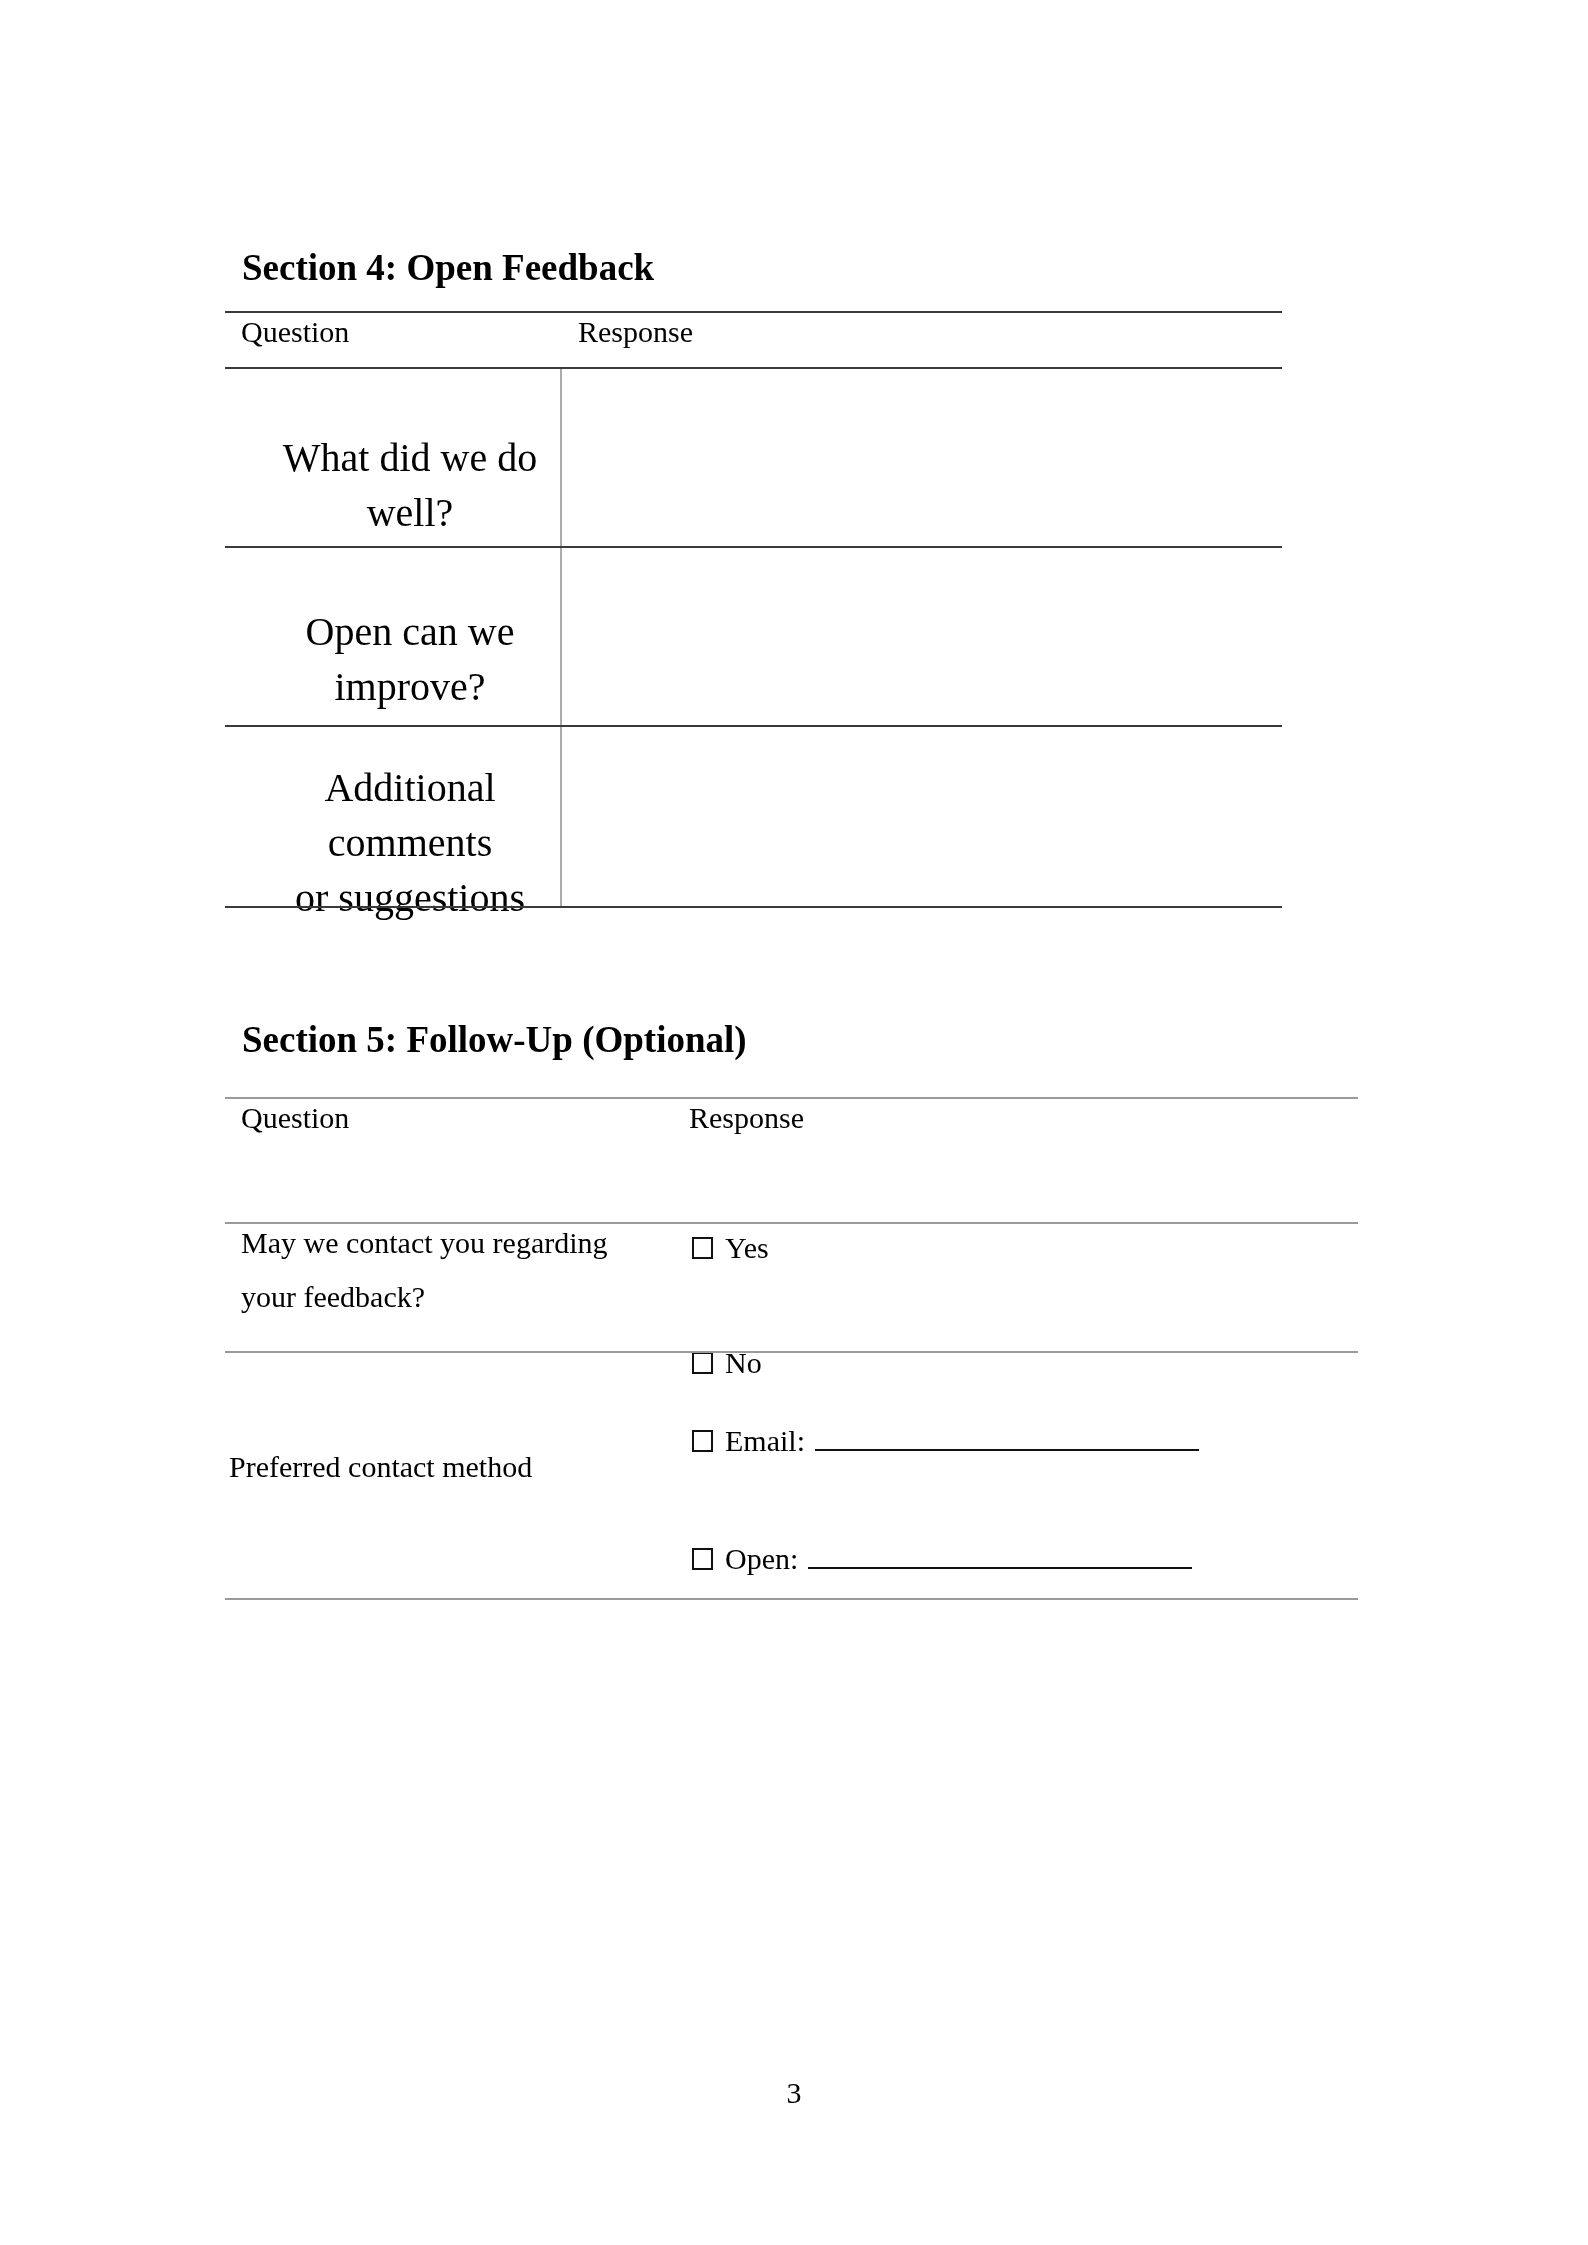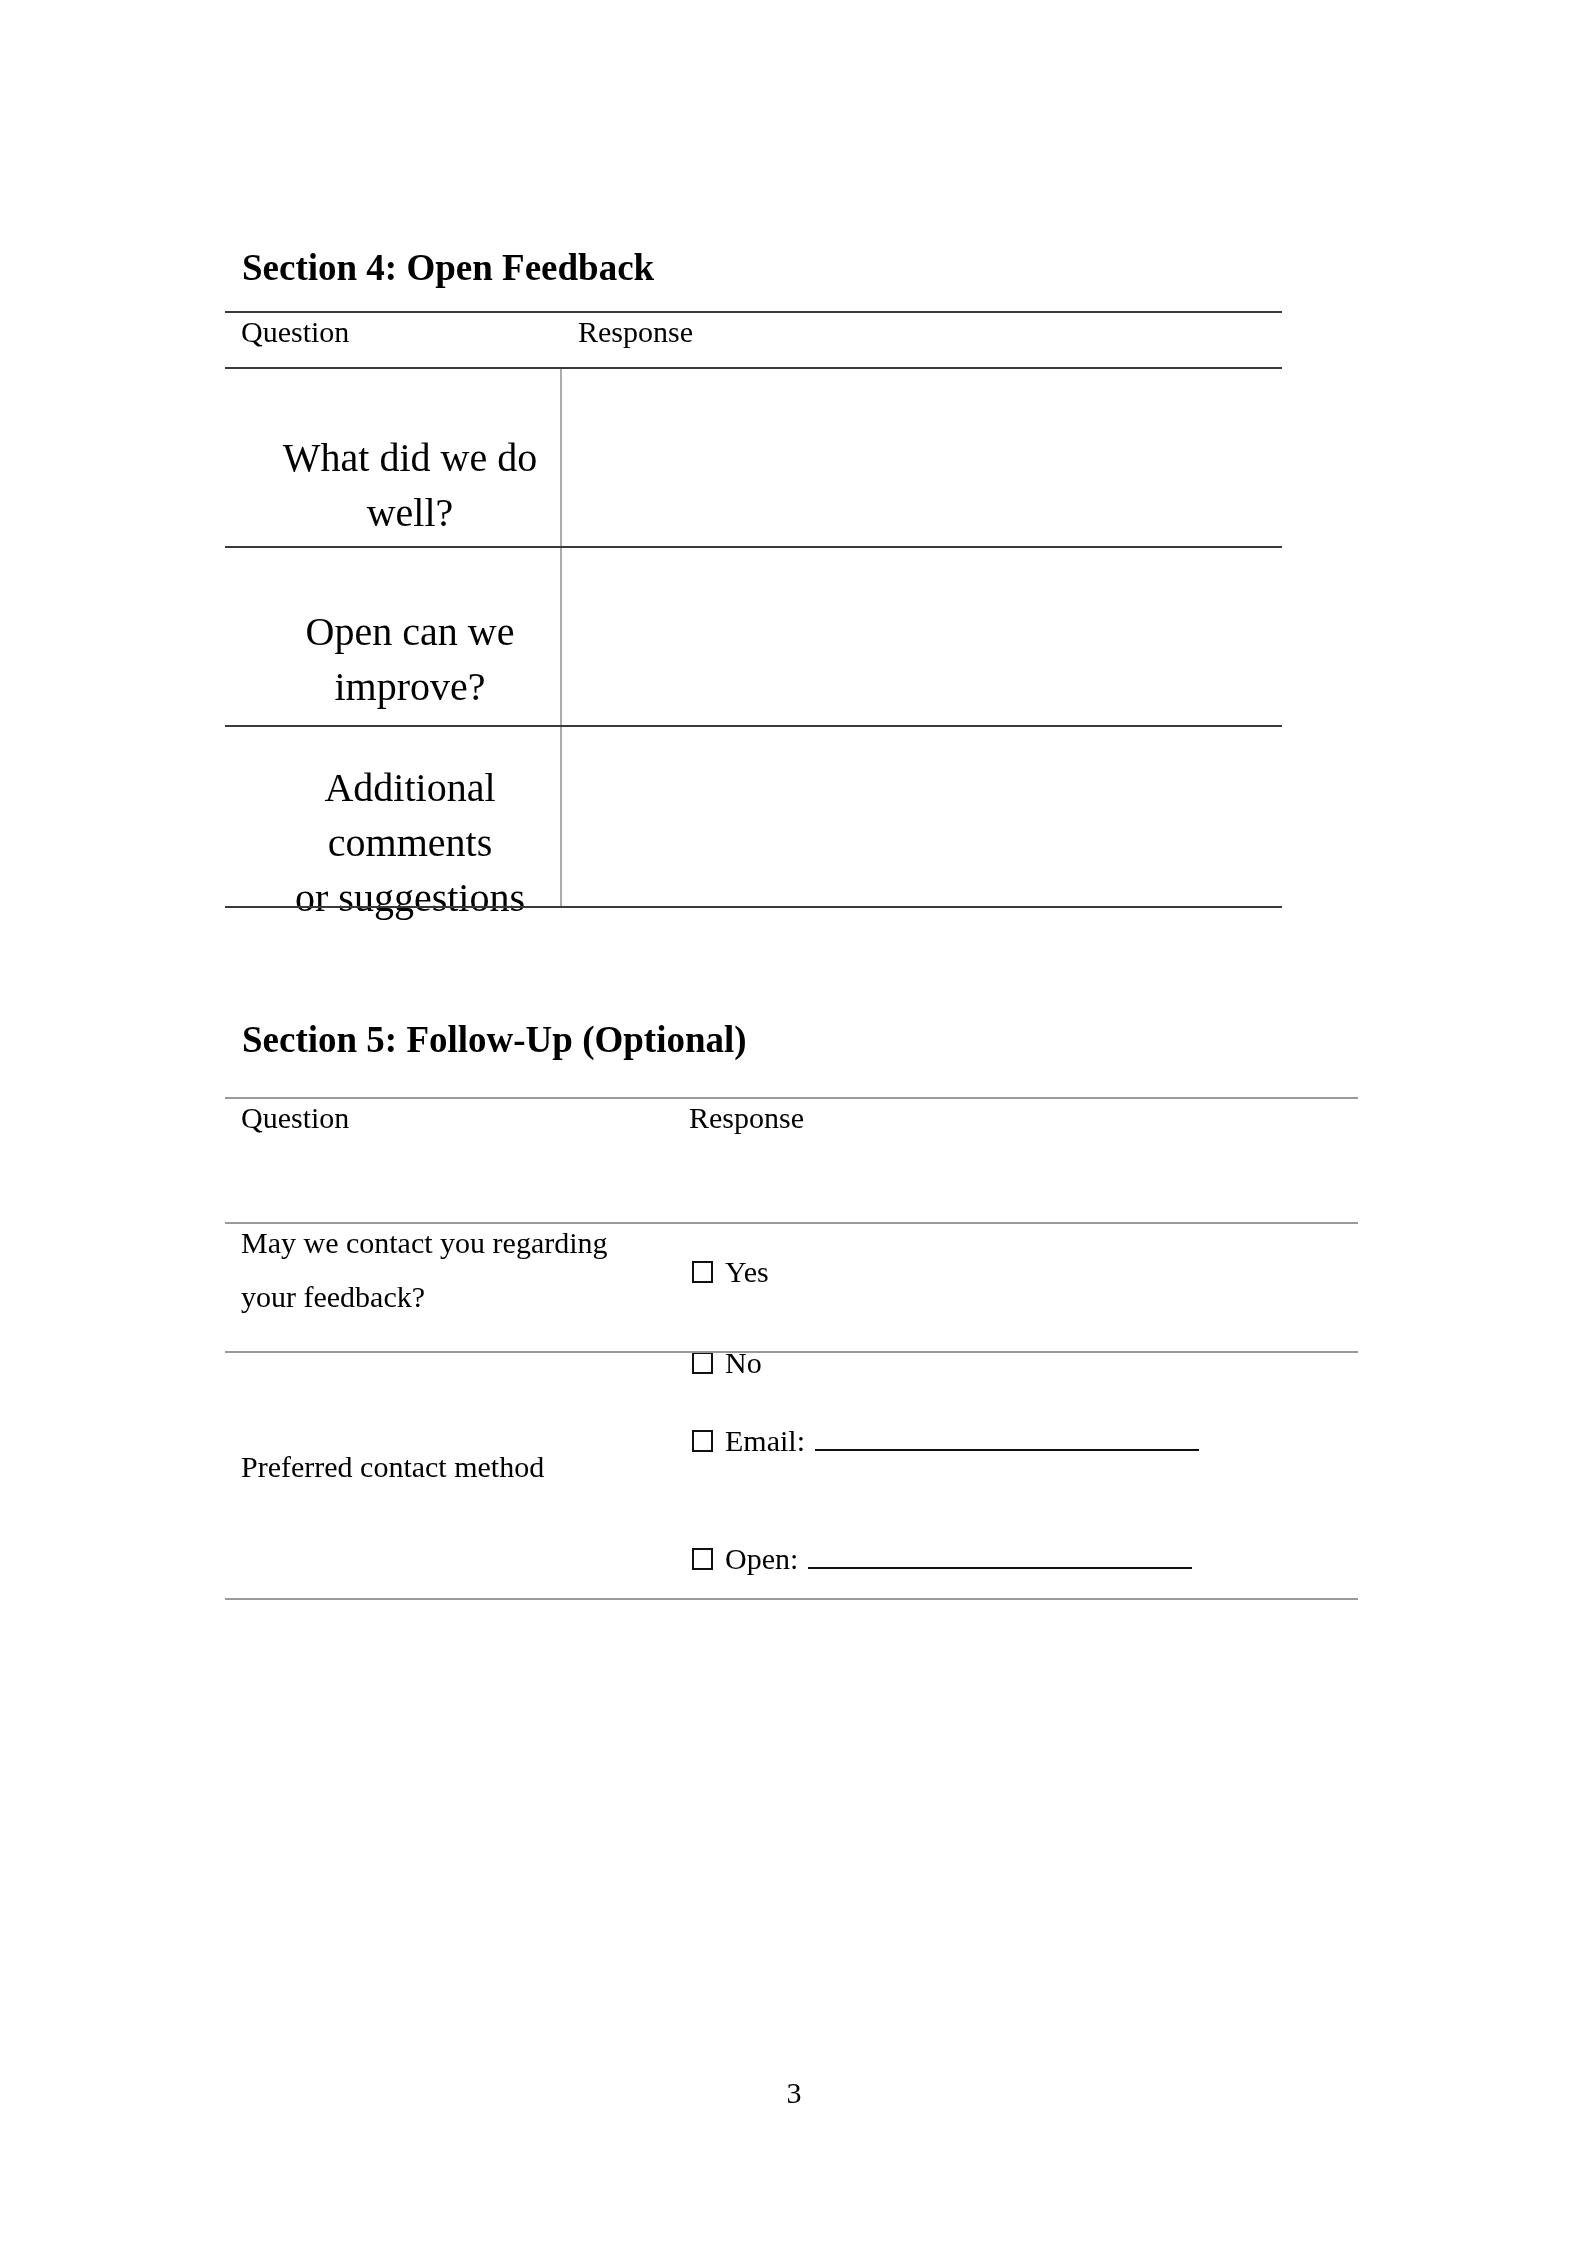--- a/index.html
+++ b/index.html
@@ -66,31 +66,31 @@
 <div>
   <div class="hline light" style="left:225px; top:1097px; width:1133px;"></div>
   <div class="abs hdr" style="left:241px; top:1103px;">Question</div>
   <div class="abs hdr" style="left:689px; top:1103px;">Response</div>
   <div class="hline light" style="left:225px; top:1222px; width:1133px;"></div>
 
   <div>
     <div class="abs hdr" style="left:241px; top:1228px;text-align:right;">May we contact you regarding</div>
     <div class="abs hdr" style="left:241px; top:1282px;">your feedback?</div>
 
-    <div class="abs body" style="left:692px; top:1233px;margin-top:24px;">
+    <div class="abs body" style="left:692px; top:1233px;">
       <span class="cb"></span><span>Yes</span>
     </div>
     <div class="abs body" style="left:692px; top:1348px;">
       <span class="cb"></span><span>No</span>
     </div>
   </div>
   <div class="hline light" style="left:225px; top:1351px; width:1133px;"></div>
 
   <div>
-    <div class="abs hdr" style="left:241px; top:1452px;">Preferred contact method</div>
+    <div class="abs hdr" style="left:229px; top:1452px;">Preferred contact method</div>
 
     <div class="abs body" style="left:692px; top:1426px;">
       <span class="cb"></span><span>Email:</span><span class="blank" style="width:384px;"></span>
     </div>
     <div class="abs body" style="left:692px; top:1544px;">
       <span class="cb"></span><span>Open:</span><span class="blank" style="width:384px;"></span>
     </div>
   </div>
   <div class="hline light" style="left:225px; top:1598px; width:1133px;"></div>
 </div>

